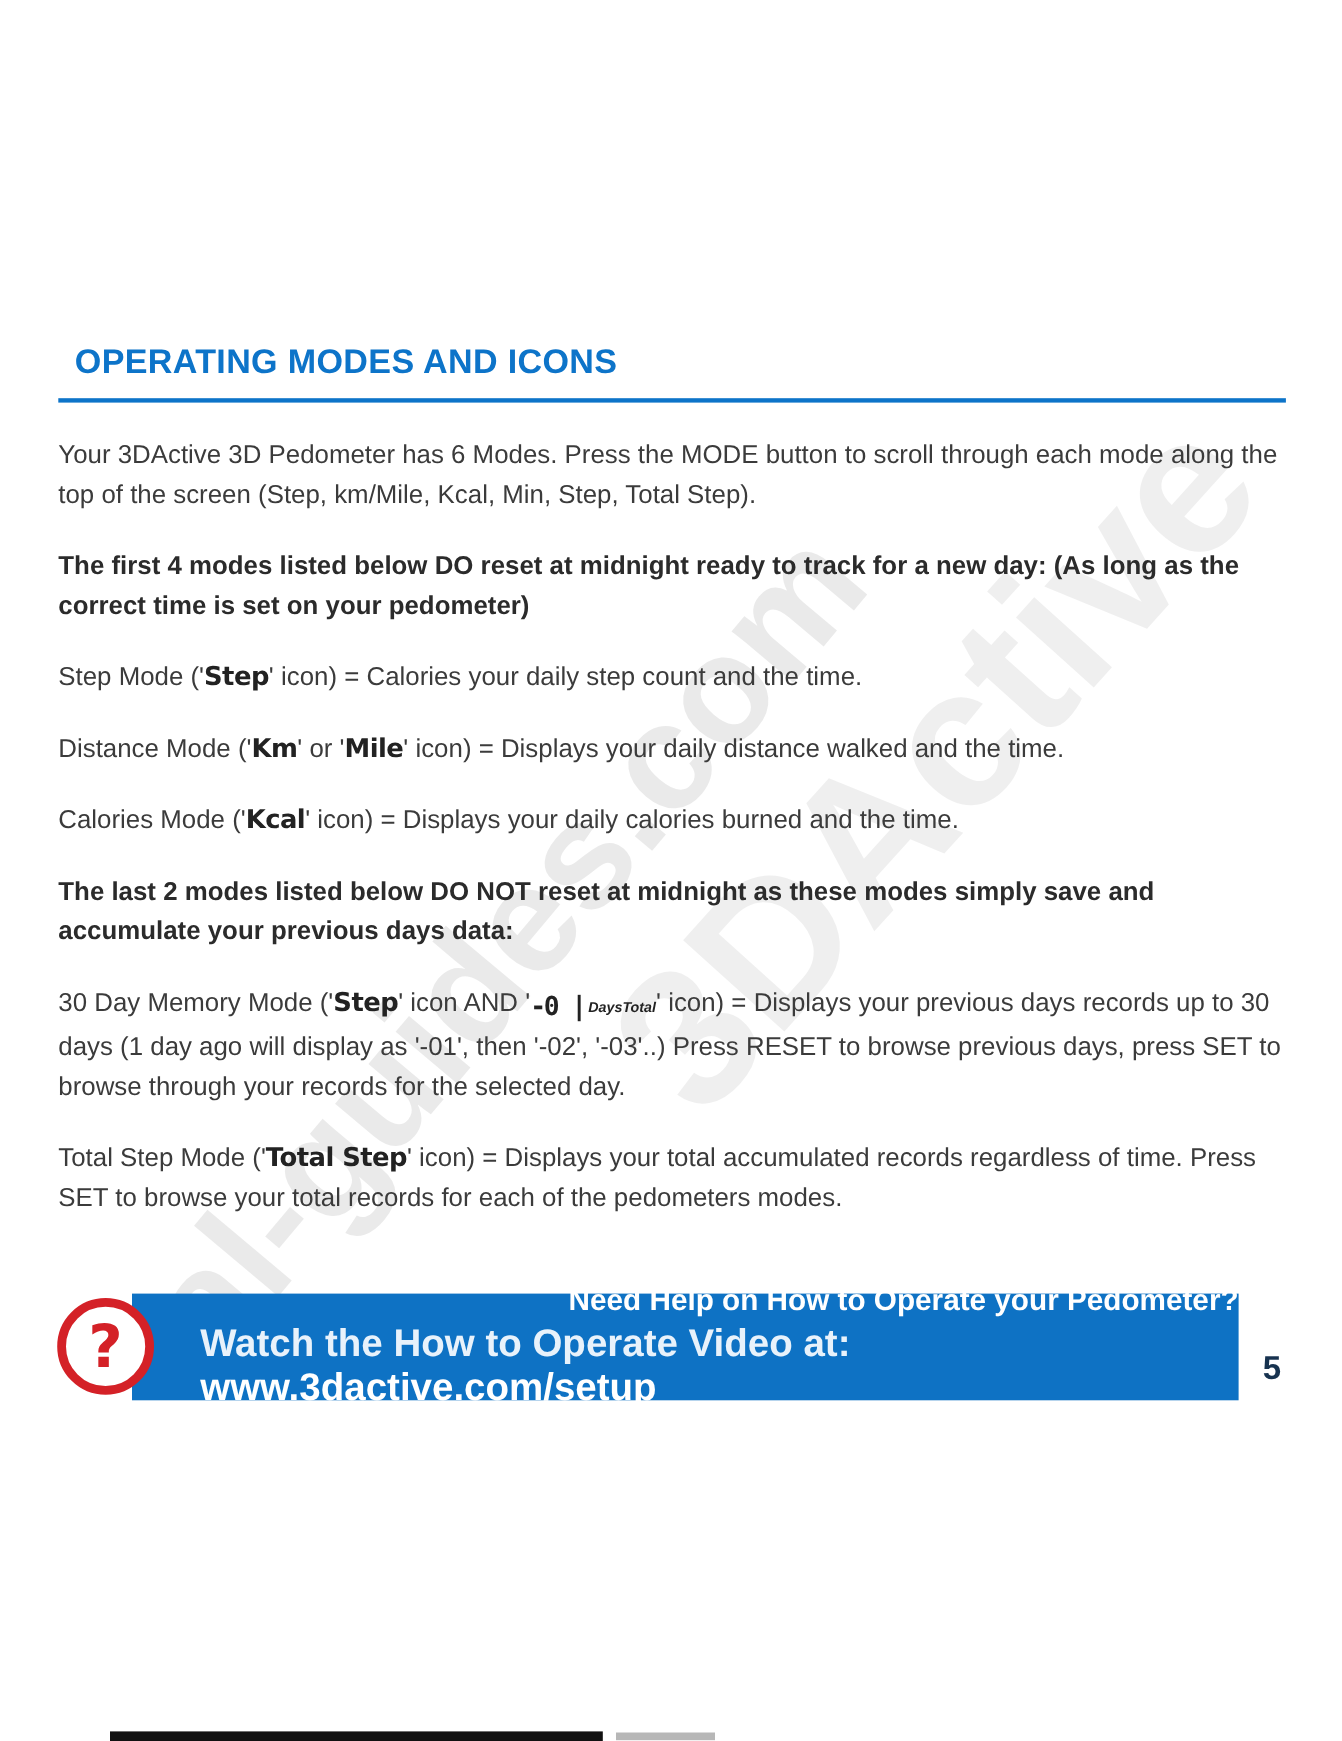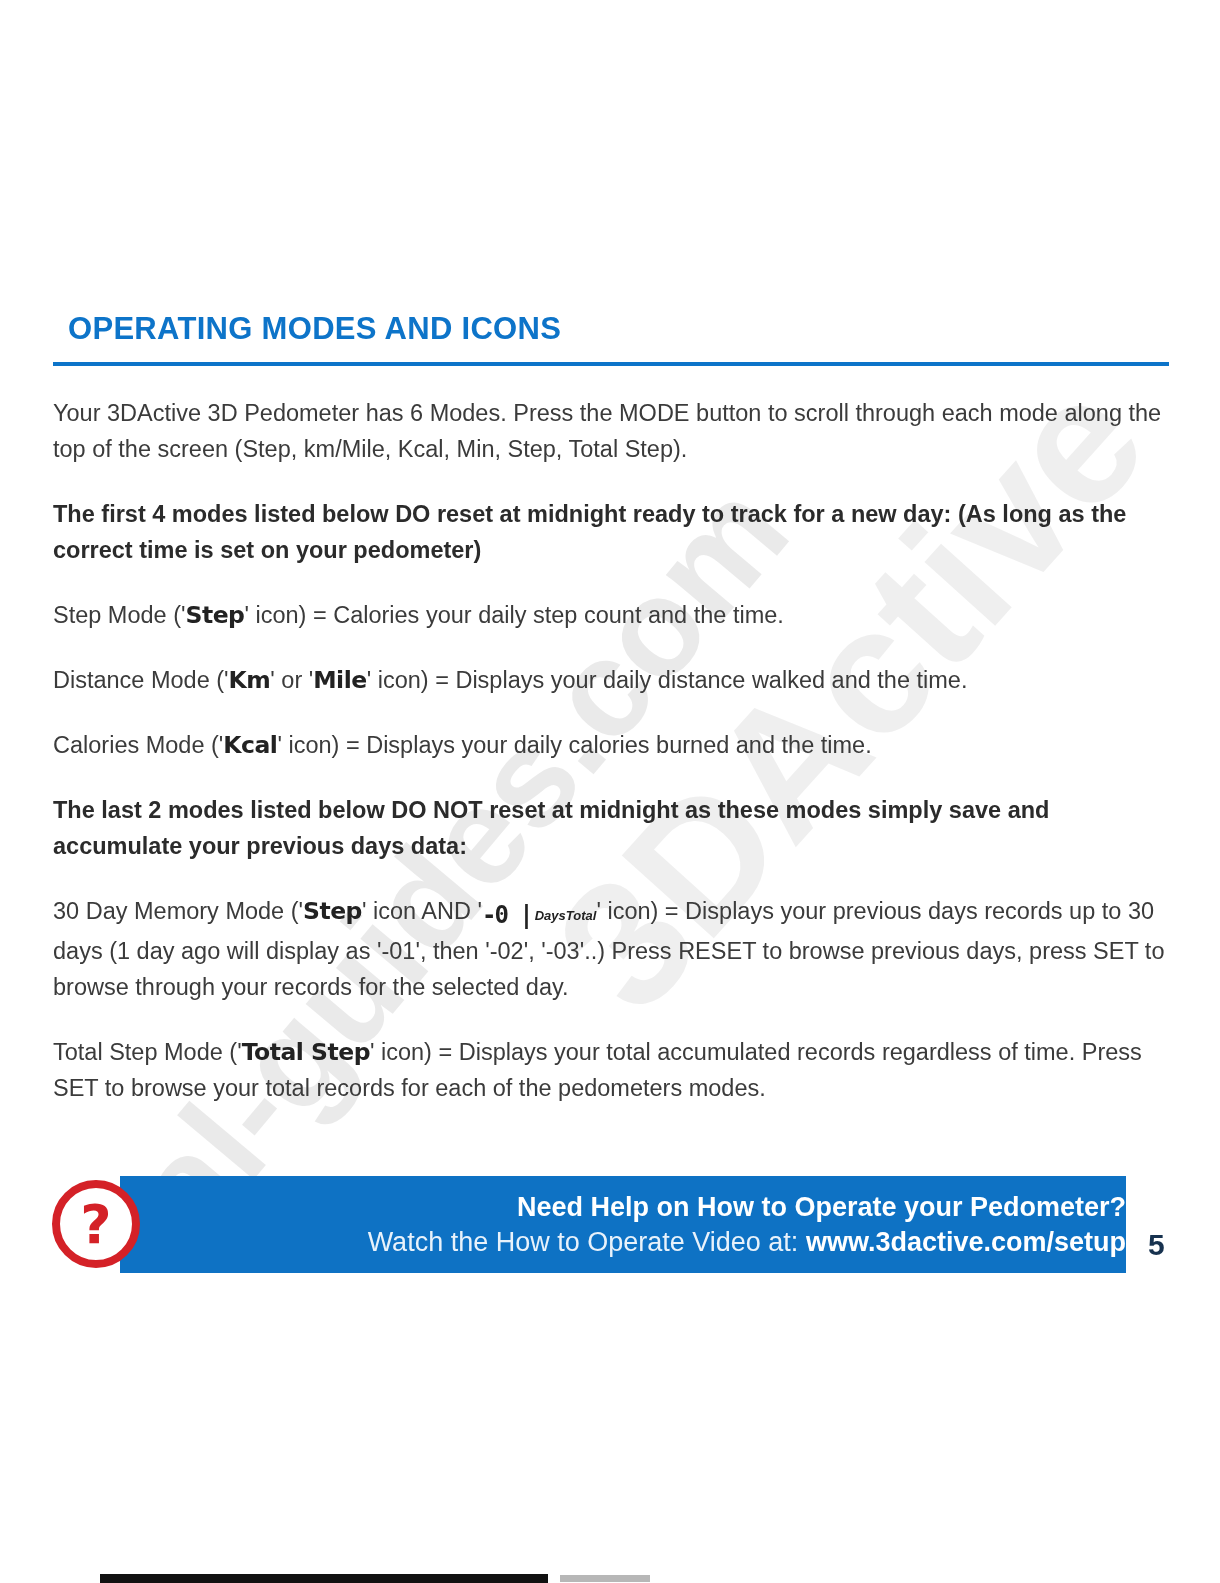--- a/index.html
+++ b/index.html
@@ -85,22 +85,23 @@
     box-sizing:border-box;
     align-items:flex-end;
   }
   .banner-heading{
     font-size:27px;
     font-weight:bold;
     color:#ffffff;
     margin-bottom:4px;
   }
   .banner-sub{
-    font-size:27px;
+    font-size:35px;
     color:#e8f2fb;
+    font-weight:bold;
   }
   .banner-sub strong{color:#ffffff;}
   .qbadge{
     position:absolute;
     left:52px;top:1180px;
     width:72px;height:72px;
     background:#ffffff;
     border:8px solid #d42127;
     border-radius:50%;
     display:flex;

